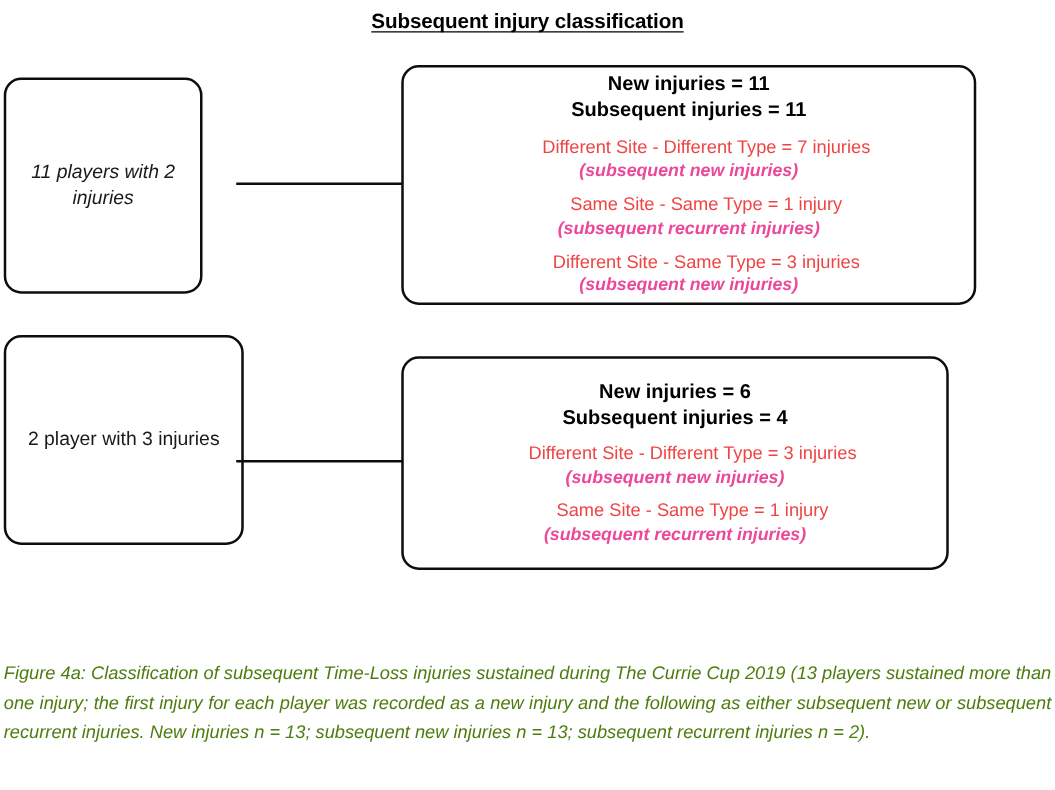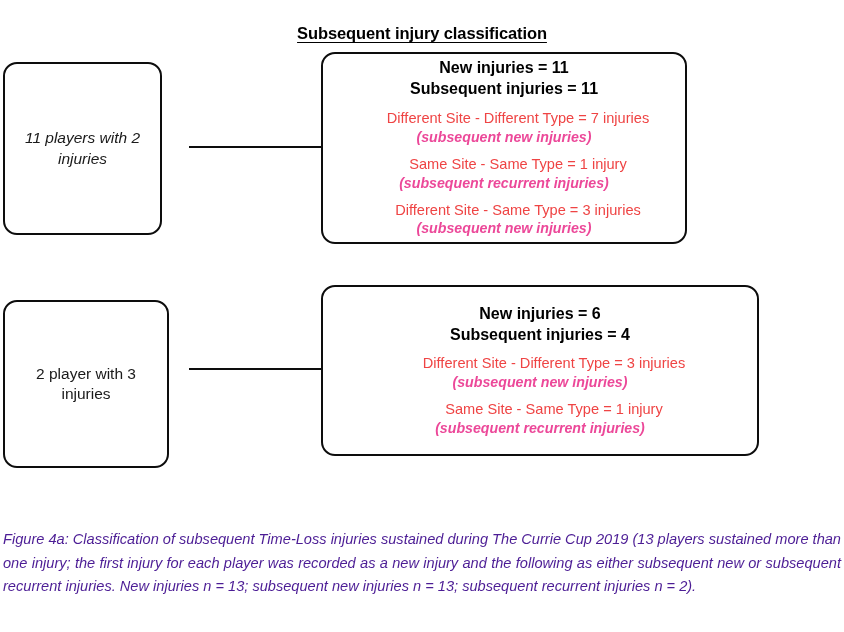--- a/index.html
+++ b/index.html
@@ -18,21 +18,20 @@
 
   #figure-title {
     position: absolute;
     left: 0;
     top: 8px;
     width: 844px;
     text-align: center;
     font-size: 16.5px;
     font-weight: bold;
     letter-spacing: -0.1px;
-    margin-top: 16px;
   }
   #figure-title span.title-text {
     text-decoration: underline;
     text-underline-offset: 3px;
   }
 
   .node-box {
     position: absolute;
     box-sizing: border-box;
     border: 2.2px solid #0d0d0d;
@@ -94,54 +93,54 @@
 
   #figure-caption {
     position: absolute;
     left: 3px;
     top: 528px;
     width: 838px;
     font-size: 14.6px;
     font-style: italic;
     line-height: 1.62;
     text-align: justify;
-    color: #4c1d95;
+    color: #4d7c0f;
   }
 </style>
 </head>
 <body>
 
 <div id="figure-title"><span class="title-text">Subsequent injury classification</span></div>
 
 <div class="node-box left-box" style="left:3px; top:62px; width:159px; height:173px;font-style:italic;">
   <div class="left-label">11 players with 2 injuries</div>
 </div>
 
 <div class="connector" style="left:189px; top:146px; width:133px;"></div>
 
-<div class="node-box right-box" style="left:321px; top:52px; width:366px; height:192px;">
+<div class="node-box right-box" style="left:321px; top:52px; width:460px; height:192px;">
   <div class="headline">
     <span class="hl-line">New injuries = 11</span>
     <span class="hl-line">Subsequent injuries = 11</span>
   </div>
   <div class="detail-group">
     <span class="detail-main">Different Site - Different Type = 7 injuries</span>
     <span class="detail-sub">(subsequent new injuries)</span>
   </div>
   <div class="detail-group">
     <span class="detail-main">Same Site - Same Type = 1 injury</span>
     <span class="detail-sub">(subsequent recurrent injuries)</span>
   </div>
   <div class="detail-group">
     <span class="detail-main">Different Site - Same Type = 3 injuries</span>
     <span class="detail-sub">(subsequent new injuries)</span>
   </div>
 </div>
 
-<div class="node-box left-box" style="left:3px; top:300px; width:166px; height:168px;">
+<div class="node-box left-box" style="left:3px; top:268px; width:192px; height:168px;">
   <div class="left-label">2 player with 3 injuries</div>
 </div>
 
 <div class="connector" style="left:189px; top:368px; width:133px;"></div>
 
 <div class="node-box right-box" style="left:321px; top:285px; width:438px; height:171px;">
   <div class="headline">
     <span class="hl-line">New injuries = 6</span>
     <span class="hl-line">Subsequent injuries = 4</span>
   </div>

